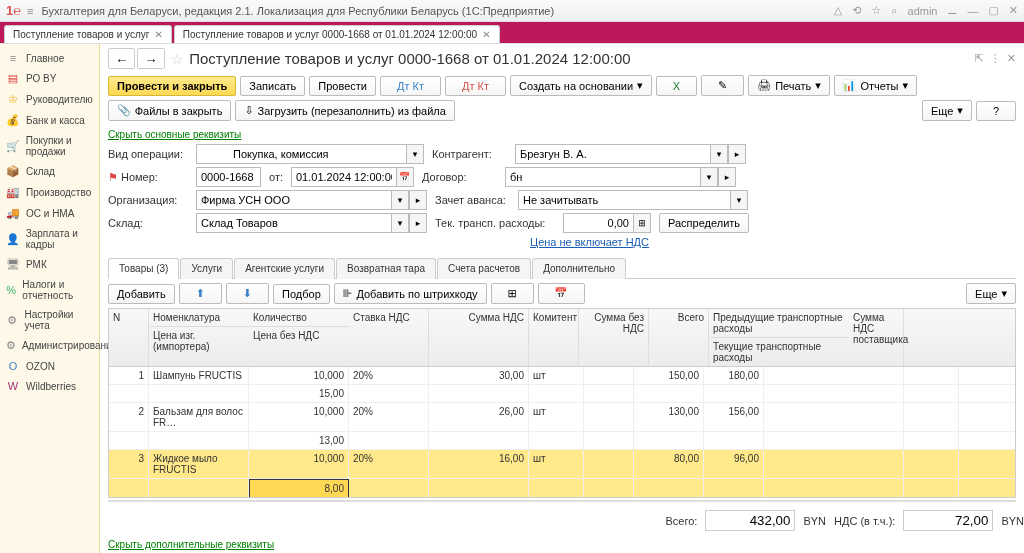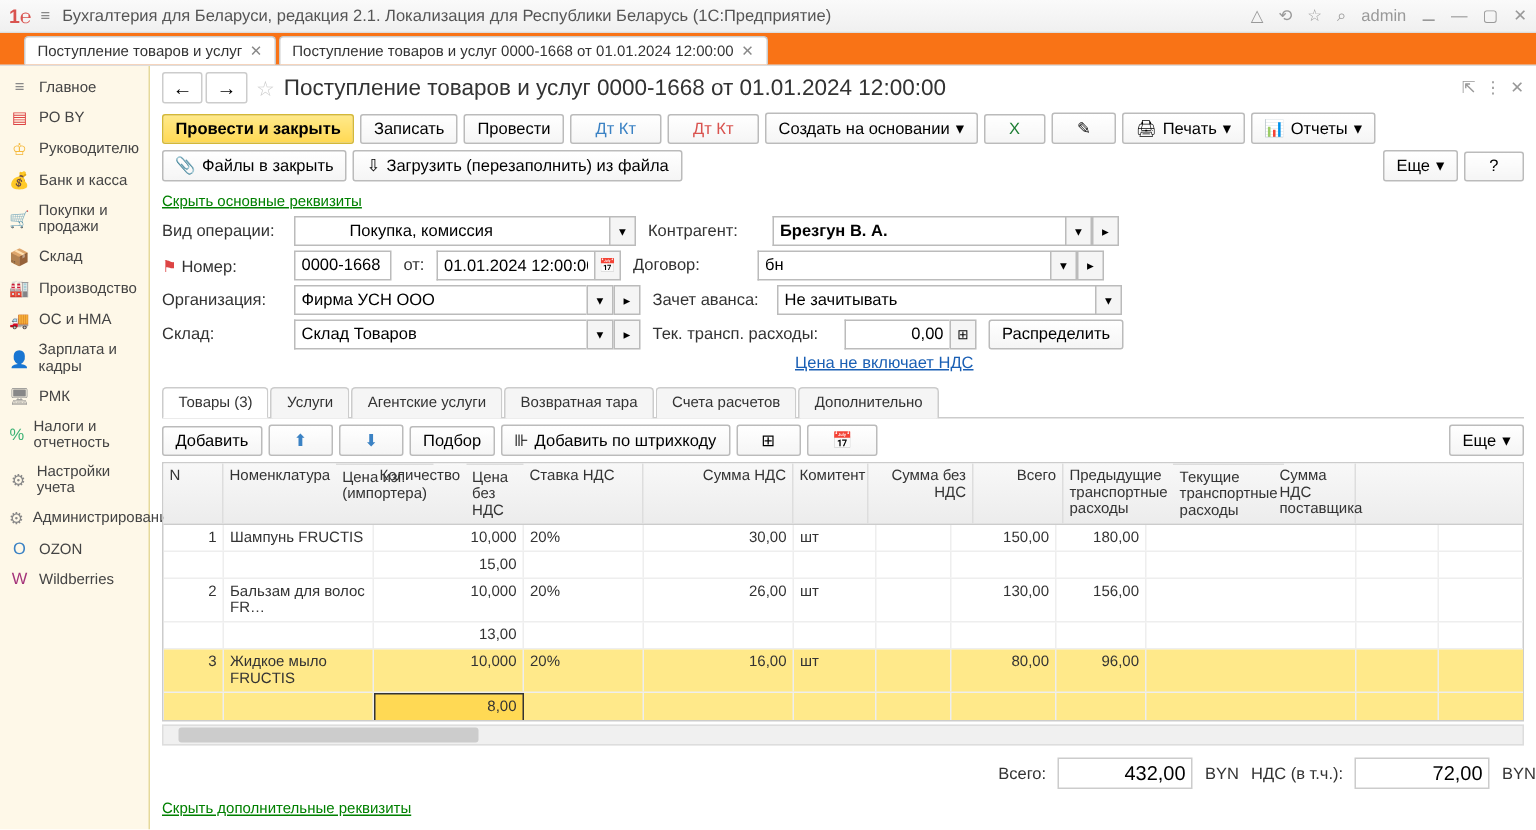--- a/index.html
+++ b/index.html
@@ -3,21 +3,21 @@
 <meta charset="utf-8">
 <style>
 *{box-sizing:border-box;margin:0;padding:0;font-family:Arial,sans-serif}
 body{font-size:11px;color:#333;background:#fff;width:1024px;height:553px;overflow:hidden}
 .titlebar{height:22px;background:linear-gradient(#fafafa,#f0f0f0);border-bottom:1px solid #ddd;display:flex;align-items:center;padding:0 6px;font-size:11px}
 .titlebar .logo{color:#d9534f;font-weight:bold;margin-right:6px;font-size:13px}
 .titlebar .menu-icon{margin-right:8px;color:#888;cursor:pointer}
 .titlebar .title{flex:1;color:#555}
 .titlebar .right-icons{display:flex;gap:10px;color:#999;align-items:center}
 .titlebar .right-icons span{cursor:pointer;color:#999}
-.tabs-row{height:22px;background:#f97316;border-bottom:1px solid #ddd;display:flex;align-items:flex-end;padding-left:16px}
+.tabs-row{height:22px;background:#be185d;border-bottom:1px solid #ddd;display:flex;align-items:flex-end;padding-left:4px}
 .doc-tab{background:#fff;border:1px solid #ccc;border-bottom:none;border-radius:3px 3px 0 0;padding:3px 8px;font-size:10px;display:flex;align-items:center;gap:5px;margin-right:2px;cursor:pointer}
 .doc-tab.active{background:#fff}
 .doc-tab .close{color:#888;font-size:10px}
 .main{display:flex;height:509px}
 .sidebar{width:100px;background:#fef8e8;border-right:1px solid #e5d99b;padding-top:4px;flex-shrink:0}
 .side-item{display:flex;align-items:center;padding:4px 6px;gap:6px;cursor:pointer;font-size:10px;color:#444}
 .side-icon{width:14px;text-align:center;font-size:11px}
 .content{flex:1;display:flex;flex-direction:column;overflow:hidden}
 .doc-header{display:flex;align-items:center;padding:4px 8px;gap:6px}
 .nav-btns{display:flex;gap:2px}
@@ -39,21 +39,21 @@
 .input-group{display:flex;align-items:center}
 .input-group .input{border-right:none}
 .input-btn{border:1px solid #bbb;background:#f5f5f5;width:18px;height:20px;cursor:pointer;font-size:9px;display:flex;align-items:center;justify-content:center}
 .section-tabs{display:flex;border-bottom:1px solid #ccc;margin:4px 8px 0}
 .section-tab{padding:4px 10px;border:1px solid #ccc;border-bottom:none;background:#f5f5f5;font-size:10px;cursor:pointer;margin-right:1px;border-radius:3px 3px 0 0;position:relative;top:1px}
 .section-tab.active{background:#fff;border-bottom:1px solid #fff}
 .table-toolbar{display:flex;gap:4px;padding:4px 8px;align-items:center}
 .data-table{margin:0 8px;border:1px solid #ccc;font-size:10px}
 .data-table .thead{display:flex;background:linear-gradient(#f8f8f8,#ececec);border-bottom:1px solid #ccc}
 .th{padding:3px 4px;border-right:1px solid #ddd;font-size:10px;color:#333}
-.th-group{display:flex;flex-direction:row}
+.th-group{display:flex;flex-direction:column}
 .th-group .th-sub{border-top:1px solid #ddd;padding:3px 4px;font-size:10px}
 .tbody{max-height:130px;overflow-y:auto}
 .tr{display:flex;border-bottom:1px solid #eee}
 .tr.selected{background:#ffe98a}
 .tr.selected .editing{background:#ffd954;border:1px solid #333}
 .td{padding:3px 4px;border-right:1px solid #eee;font-size:10px}
 .td-r{text-align:right}
 .scrollbar-h{height:14px;background:#f0f0f0;margin:2px 8px;border:1px solid #ddd;position:relative}
 .scroll-thumb{position:absolute;left:10px;top:1px;bottom:1px;width:200px;background:#ccc;border-radius:2px}
 .totals-row{display:flex;justify-content:flex-end;padding:6px 0;gap:8px;font-size:11px;align-items:center}
@@ -195,21 +195,21 @@
 
     <div class="form-grid">
       <div class="form-row">
         <span class="form-label">Вид операции:</span>
         <div class="input-group">
             <input class="input" style="width: 210px; padding-left: 36px;" value="Покупка, комиссия">
             <button class="input-btn">▾</button>
           </div>
         <span class="form-label" style="width:75px">Контрагент:</span>
         <div class="input-group">
-            <input class="input" style="width: 195px; font-weight: bold;" value="Брезгун В. А.">
+            <input class="input" style="width: 195px;" value="Брезгун В. А.">
             <button class="input-btn">▾</button>
             <button class="input-btn">▸</button>
           </div>
       </div>
       <div class="form-row">
         <span class="form-label"><span style="color:#d44">⚑</span> <span>Номер:</span></span>
         <input class="input" style="width: 65px;" value="0000-1668">
         <span>от:</span>
         <div class="input-group">
             <input class="input" style="width: 105px;" value="01.01.2024 12:00:00">

